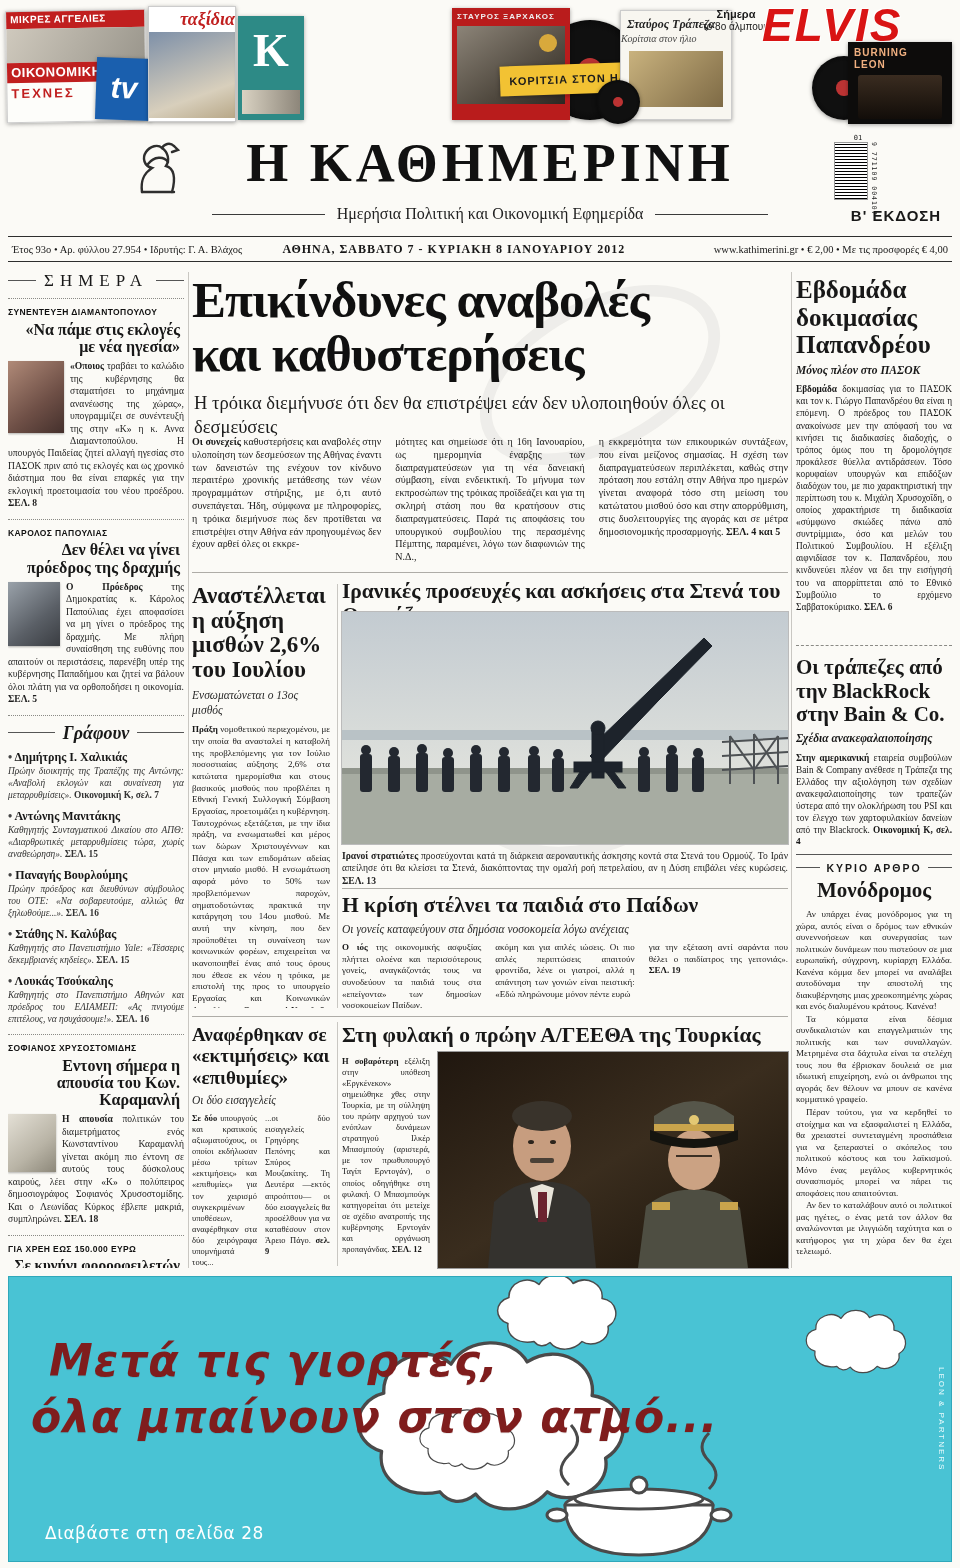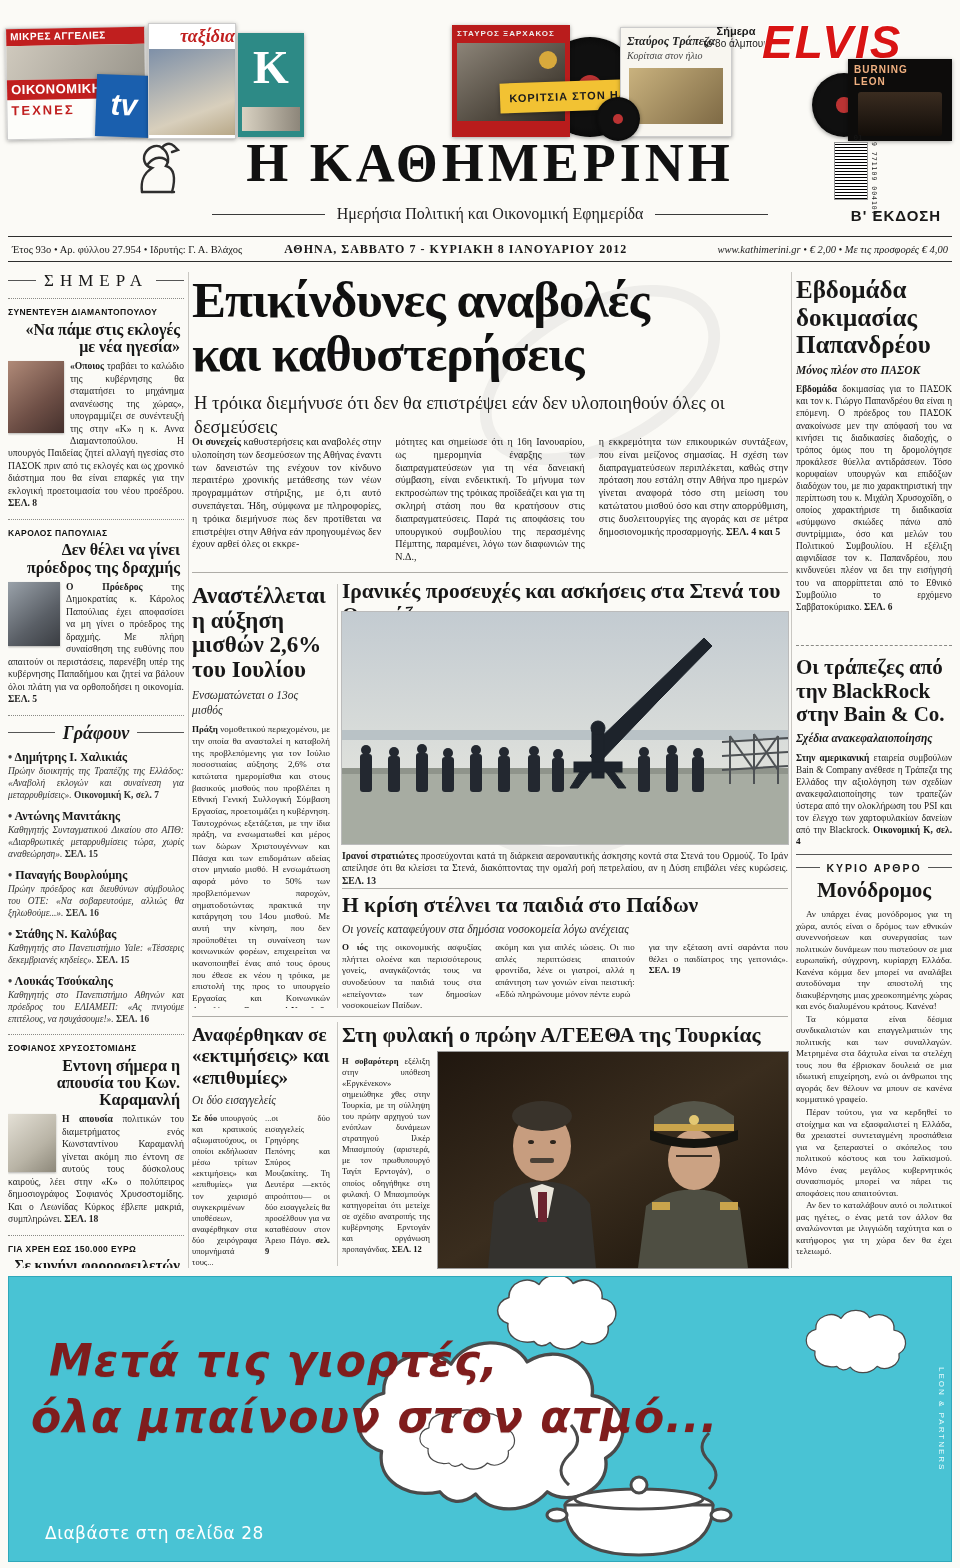--- a/index.html
+++ b/index.html
@@ -84,21 +84,21 @@
 
   
   .wm { position:absolute; border:12px solid rgba(125,125,125,.10); border-radius:50%;
         transform:rotate(-28deg); pointer-events:none; }
 </style>
 </head>
 <body>
 
 <div id="page">
 
-  <div class="abs" style="left:0;top:17px;width:960px;height:128px;">
+  <div class="abs" style="left:0;top:0;width:960px;height:128px;">
 
     <div class="cover" style="left:6px;top:10px;width:140px;height:112px;background:#fdfdfa;border:1px solid #ccc;transform:rotate(-1deg);">
       <div class="redbar">ΜΙΚΡΕΣ ΑΓΓΕΛΙΕΣ</div>
       <div style="height:34px;background:linear-gradient(120deg,#cfc9bd,#9a968c);"></div>
       <div class="redbar" style="font-size:13px;">ΟΙΚΟΝΟΜΙΚΗ</div>
       <div style="color:#c01f1f;font:bold 13px/1.4 'Liberation Sans',sans-serif;padding:2px 4px;letter-spacing:2px;">ΤΕΧΝΕΣ</div>
     </div>
 
     <div class="cover" style="left:96px;top:58px;width:56px;height:62px;background:#1a5fae;color:#fff;font:bold italic 30px/60px 'Liberation Sans',sans-serif;text-align:center;transform:rotate(2deg);">tv</div>
 
@@ -119,21 +119,21 @@
       <div style="font:bold 8px/1.3 'Liberation Sans',sans-serif;letter-spacing:1px;padding:4px 5px 2px;">ΣΤΑΥΡΟΣ ΞΑΡΧΑΚΟΣ</div>
       <div style="margin:2px 5px;height:78px;background:linear-gradient(145deg,#8c8478,#4e473d 65%,#2c2722);position:relative;">
         <div style="position:absolute;right:8px;top:8px;width:18px;height:18px;border-radius:50%;background:#d8a93c;"></div>
       </div>
     </div>
 
     <div class="cover" style="left:500px;top:64px;width:150px;height:30px;background:#f2c233;color:#1c1c1c;font:bold 11px/30px 'Liberation Sans',sans-serif;text-align:center;letter-spacing:1px;transform:rotate(-2deg);">ΚΟΡΙΤΣΙΑ ΣΤΟΝ ΗΛΙΟ</div>
 
     <div class="cover" style="left:620px;top:10px;width:112px;height:110px;background:#f8f6f0;border:1px solid #ccc;">
       <div style="font:bold italic 12px/1.2 'Liberation Serif',serif;color:#222;padding:6px 6px 0;">Σταύρος Τράπεζα</div>
-      <div style="font:italic 10px/1.2 'Liberation Serif',serif;color:#444;padding:2px 6px;">Κορίτσια στον ήλιο</div>
+      <div style="font:italic 10px/1.2 'Liberation Serif',serif;color:#444;padding:2px 0;">Κορίτσια στον ήλιο</div>
       <div style="margin:4px 8px;height:56px;background:linear-gradient(135deg,#c9b27e,#7e6a45);"></div>
     </div>
 
     <div class="vinyl" style="left:596px;top:80px;width:44px;height:44px;"></div>
 
     <div class="abs" style="left:700px;top:8px;width:72px;text-align:center;">
       <div style="font:bold 11px/1.2 'Liberation Sans',sans-serif;">Σήμερα</div>
       <div style="font:10px/1.2 'Liberation Sans',sans-serif;">το 8ο άλμπουμ</div>
     </div>
 
@@ -172,21 +172,21 @@
       <div class="barcode" style="width:34px;height:58px;"></div>
       <div class="bc-num">9 771109 004107</div>
     </div>
   </div>
 
   <div class="abs edition" style="left:840px;top:208px;width:112px;">Β' ΕΚΔΟΣΗ</div>
 
   <div class="abs dateline" style="left:8px;top:236px;width:944px;height:26px;">
     <span>Έτος 93ο  •  Αρ. φύλλου 27.954  •  Ιδρυτής: Γ. Α. Βλάχος</span>
     <span class="ctr">ΑΘΗΝΑ, ΣΑΒΒΑΤΟ 7 - ΚΥΡΙΑΚΗ 8 ΙΑΝΟΥΑΡΙΟΥ 2012</span>
-    <span style="font-style:italic;margin-left:48px;">www.kathimerini.gr   •   € 2,00   •   Με τις προσφορές € 4,00</span>
+    <span style="margin-left:48px;">www.kathimerini.gr   •   € 2,00   •   Με τις προσφορές € 4,00</span>
   </div>
 
   <div class="vline" style="left:188px;top:272px;height:996px;"></div>
   <div class="vline" style="left:791px;top:272px;height:996px;"></div>
   <div class="vline" style="left:337px;top:584px;height:424px;"></div>
   <div class="vline" style="left:337px;top:1022px;height:244px;"></div>
 
   <div class="wm" style="left:470px;top:300px;width:260px;height:150px;"></div>
   <div class="wm" style="left:440px;top:620px;width:300px;height:230px;"></div>
 
@@ -227,21 +227,21 @@
     <div class="dotrule" style="clear:both;"></div>
 
     <div class="grafoun-head">
       <span class="line"></span>
       <span class="t">Γράφουν</span>
       <span class="line"></span>
     </div>
 
     <div class="author">
       <div class="author-name">Δημήτρης Ι. Χαλικιάς</div>
-      <div class="author-desc"><span>Πρώην διοικητής της Τραπέζης της Ελλάδος: «Αναβολή εκλογών και συναίνεση για μεταρρυθμίσεις».</span> <b class="pageref" style="font-style:normal;">Οικονομική Κ, σελ. 7</b></div>
+      <div class="author-desc"><span>Πρώην διοικητής της Τραπέζης της Αντώνης: «Αναβολή εκλογών και συναίνεση για μεταρρυθμίσεις».</span> <b class="pageref" style="font-style:normal;">Οικονομική Κ, σελ. 7</b></div>
     </div>
     <div class="author">
       <div class="author-name">Αντώνης Μανιτάκης</div>
       <div class="author-desc"><span>Καθηγητής Συνταγματικού Δικαίου στο ΑΠΘ: «Διαρθρωτικές μεταρρυθμίσεις τώρα, χωρίς αναθεώρηση».</span> <b class="pageref" style="font-style:normal;">ΣΕΛ. 15</b></div>
     </div>
     <div class="author">
       <div class="author-name">Παναγής Βουρλούμης</div>
       <div class="author-desc"><span>Πρώην πρόεδρος και διευθύνων σύμβουλος του ΟΤΕ: «Να σοβαρευτούμε, αλλιώς θα ξηλωθούμε...».</span> <b class="pageref" style="font-style:normal;">ΣΕΛ. 16</b></div>
     </div>
     <div class="author">

